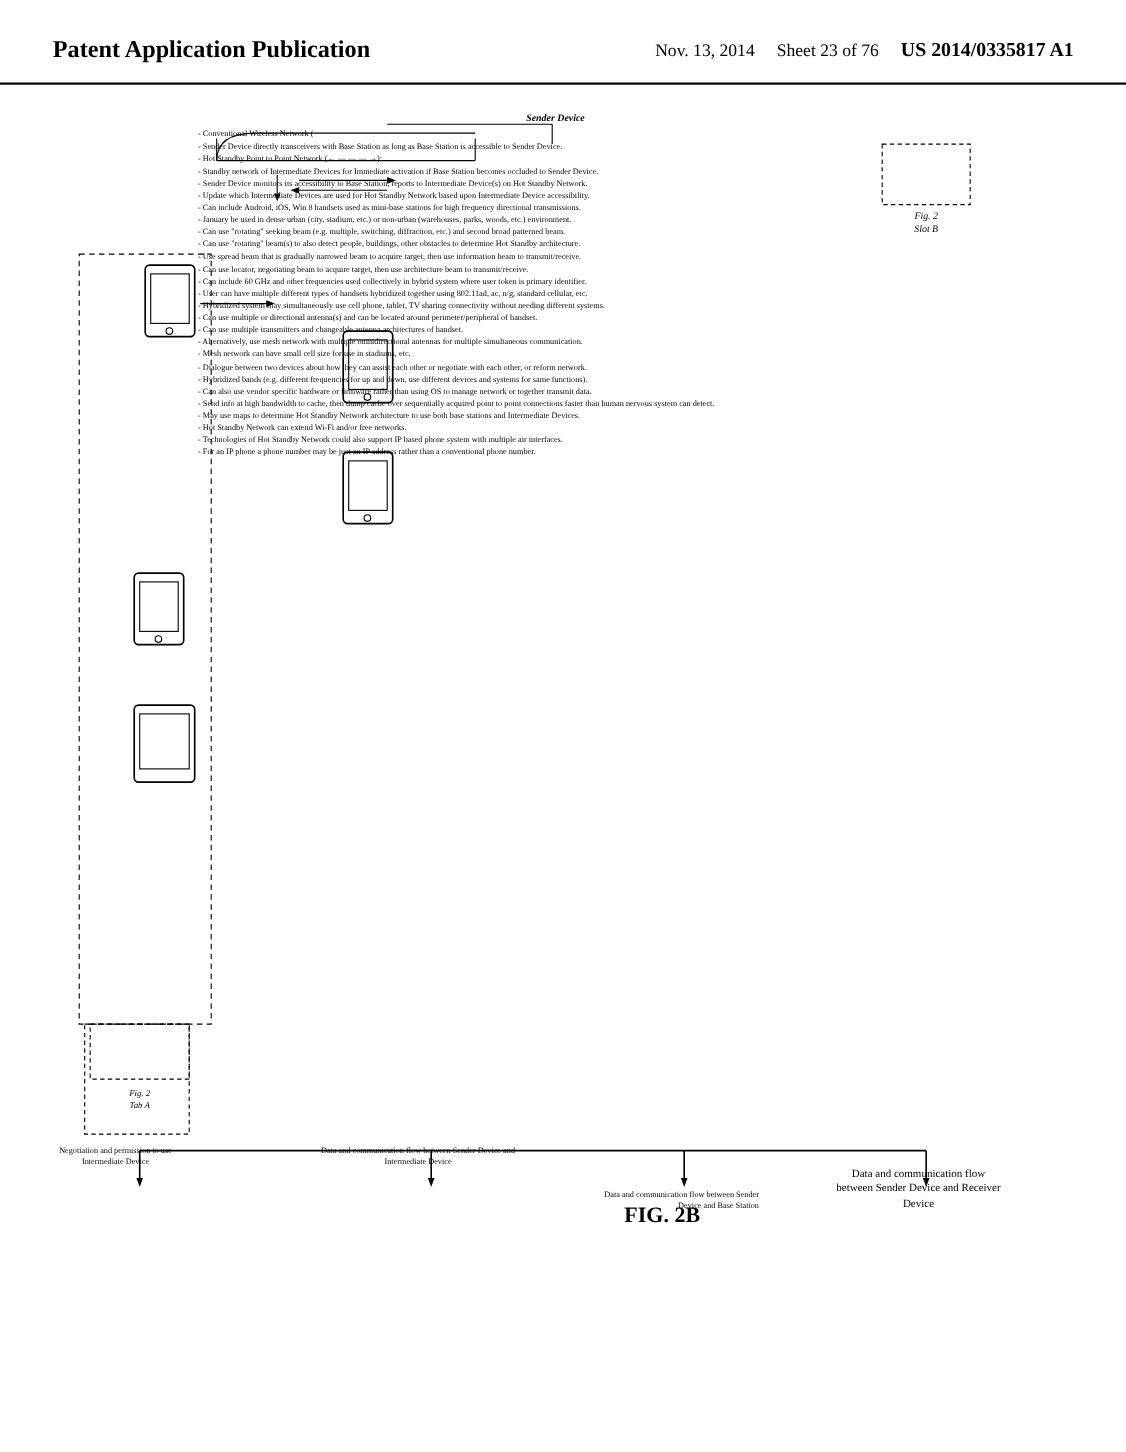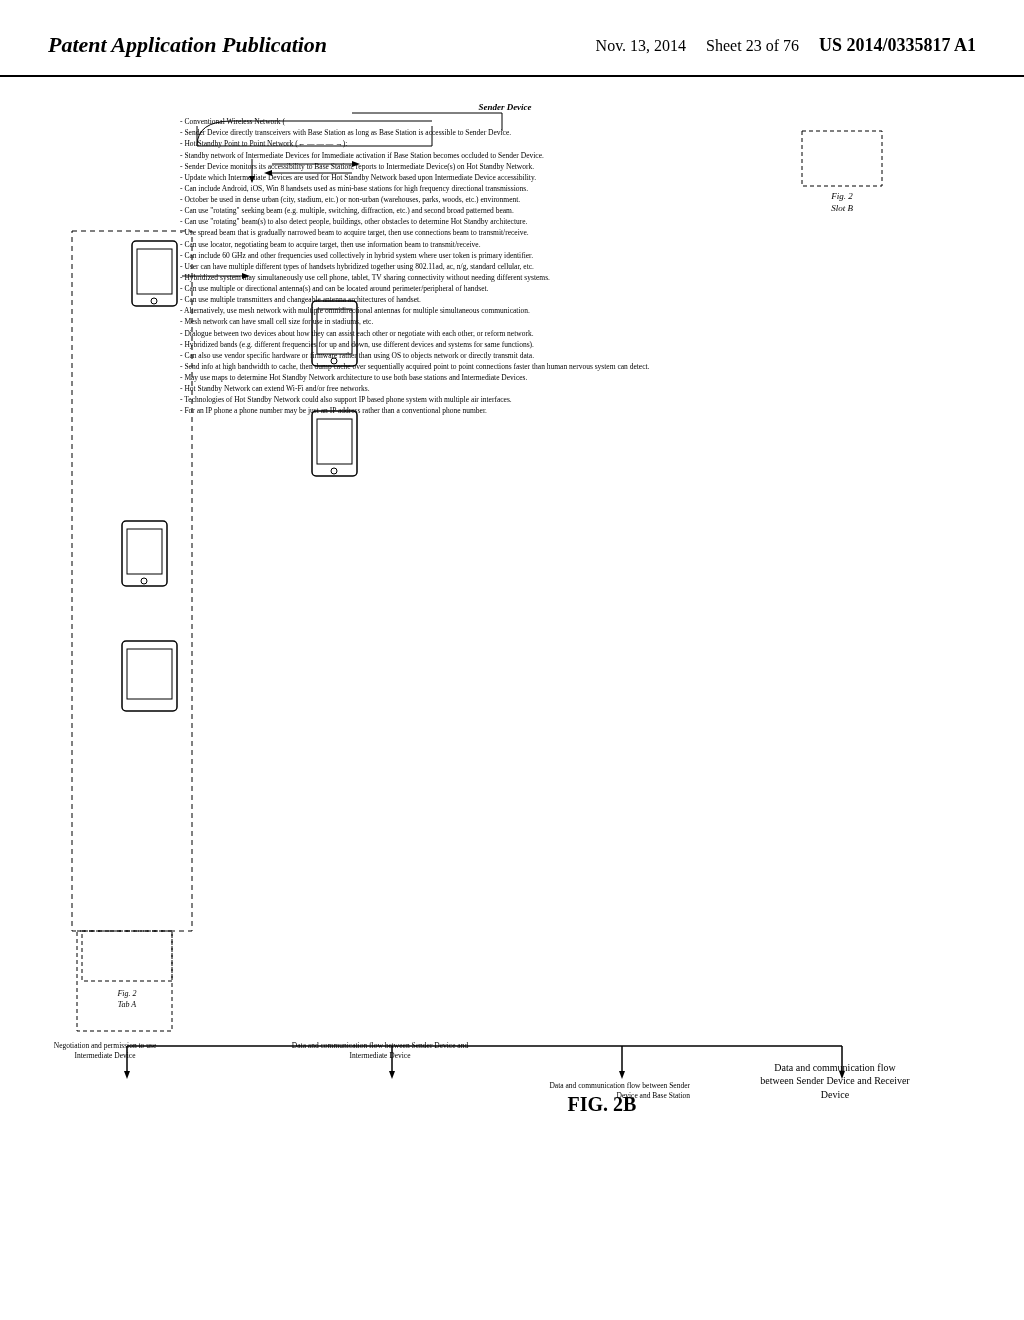--- a/index.html
+++ b/index.html
@@ -16,21 +16,20 @@
     .header {
       display: flex;
       justify-content: space-between;
       align-items: flex-start;
       padding: 32px 48px 16px 48px;
       border-bottom: 2px solid #000;
     }
     .header-title {
       font-size: 22px;
       font-weight: bold;
-      font-style: italic;
     }
     .header-meta {
       font-size: 16px;
       text-align: left;
       line-height: 1.5;
     }
     .header-meta .pub-num {
       font-weight: bold;
       font-size: 18px;
     }
@@ -192,35 +191,35 @@
       <div class="sender-device-label">Sender Device</div>
 
       <ul class="bullet-list">
       <li>Conventional Wireless Network (</li>
           <li>Sender Device directly transceivers with Base Station as long as Base Station is accessible to Sender Device.</li>
           <li>Hot Standby Point to Point Network (← — — — →):</li>
           <li>Standby network of Intermediate Devices for Immediate activation if Base Station becomes occluded to Sender Device.</li>
           <li>Sender Device monitors its accessibility to Base Station, reports to Intermediate Device(s) on Hot Standby Network.</li>
           <li>Update which Intermediate Devices are used for Hot Standby Network based upon Intermediate Device accessibility.</li>
           <li>Can include Android, iOS, Win 8 handsets used as mini-base stations for high frequency directional transmissions.</li>
-          <li>October be used in dense urban (city, stadium, etc.) or non-urban (warehouses, parks, woods, etc.) environment.</li>
+          <li>January be used in dense urban (city, stadium, etc.) or non-urban (warehouses, parks, woods, etc.) environment.</li>
           <li>Can use "rotating" seeking beam (e.g. multiple, switching, diffraction, etc.) and second broad patterned beam.</li>
           <li>Can use "rotating" beam(s) to also detect people, buildings, other obstacles to determine Hot Standby architecture.</li>
-          <li>Use spread beam that is gradually narrowed beam to acquire target, then use connections beam to transmit/receive.</li>
-          <li>Can use locator, negotiating beam to acquire target, then use information beam to transmit/receive.</li>
+          <li>Use spread beam that is gradually narrowed beam to acquire target, then use information beam to transmit/receive.</li>
+          <li>Can use locator, negotiating beam to acquire target, then use architecture beam to transmit/receive.</li>
           <li>Can include 60 GHz and other frequencies used collectively in hybrid system where user token is primary identifier.</li>
           <li>User can have multiple different types of handsets hybridized together using 802.11ad, ac, n/g, standard cellular, etc.</li>
           <li>Hybridized system may simultaneously use cell phone, tablet, TV sharing connectivity without needing different systems.</li>
           <li>Can use multiple or directional antenna(s) and can be located around perimeter/peripheral of handset.</li>
           <li>Can use multiple transmitters and changeable antenna architectures of handset.</li>
           <li>Alternatively, use mesh network with multiple omnidirectional antennas for multiple simultaneous communication.</li>
           <li>Mesh network can have small cell size for use in stadiums, etc.</li>
           <li>Dialogue between two devices about how they can assist each other or negotiate with each other, or reform network.</li>
           <li>Hybridized bands (e.g. different frequencies for up and down, use different devices and systems for same functions).</li>
-          <li>Can also use vendor specific hardware or firmware rather than using OS to objects network or directly transmit data.</li>
+          <li>Can also use vendor specific hardware or firmware rather than using OS to manage network or together transmit data.</li>
           <li>Send info at high bandwidth to cache, then dump cache over sequentially acquired point to point connections faster than human nervous system can detect.</li>
           <li>May use maps to determine Hot Standby Network architecture to use both base stations and Intermediate Devices.</li>
           <li>Hot Standby Network can extend Wi-Fi and/or free networks.</li>
           <li>Technologies of Hot Standby Network could also support IP based phone system with multiple air interfaces.</li>
           <li>For an IP phone a phone number may be just an IP address rather than a conventional phone number.</li>
         </ul>
     </div>
 
     <div style="position: absolute; bottom: 0; left: 0; width: 100%; font-size: 8px; font-family: 'Times New Roman', serif;">
 

